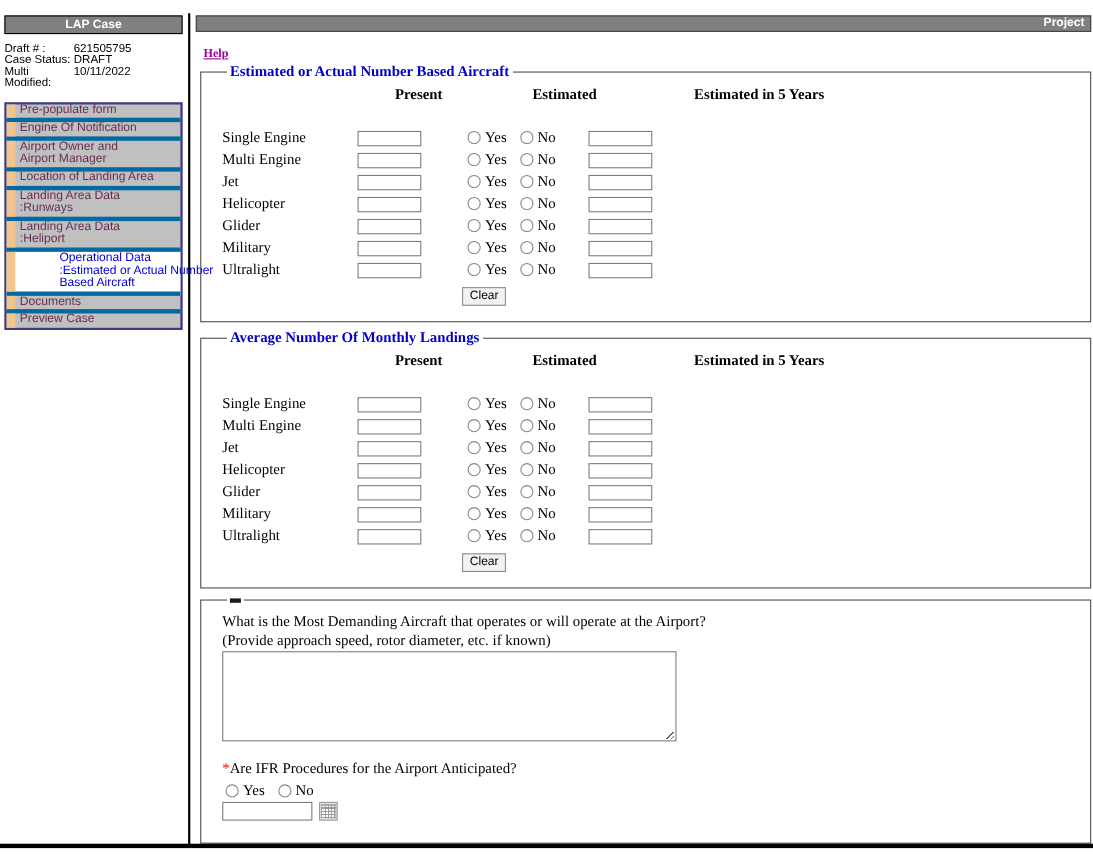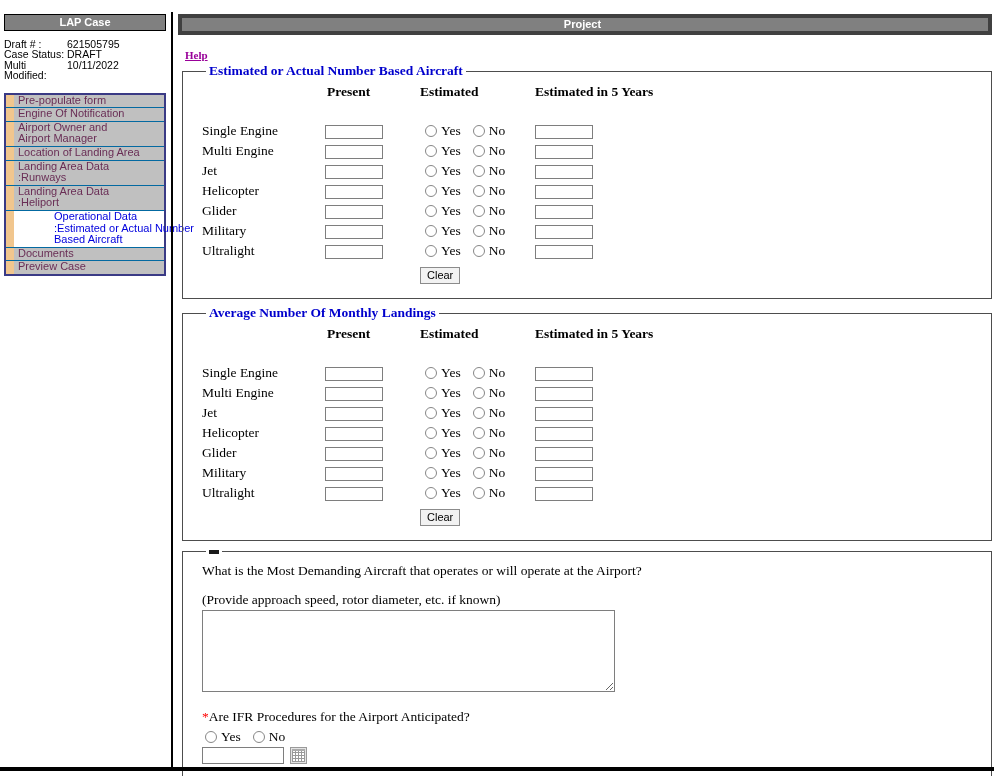--- a/index.html
+++ b/index.html
@@ -7,65 +7,65 @@
           font-family:"Liberation Sans", sans-serif; color:#000; }
 
   
   .sidebar { position:absolute; left:2px; top:14px; width:166px; }
   .sidebar-header { margin:0 2px; background:#808080; border:1px solid #000; color:#fff;
                     font-weight:bold; font-size:11px; text-align:center; padding:1px 0 2px; }
   .case-info { margin:8px 0 0 2px; font-size:10.5px; line-height:10.4px; }
   .case-info .info-row { display:flex; }
   .case-info .lbl { width:63px; flex:none; }
   .nav { margin:12px 2px 0 2px; border:2px solid #3A3A85; background:#C0C0C0; }
-  .nav-item { display:flex; border-bottom:1px solid #0369a1; cursor:pointer; }
+  .nav-item { display:flex; border-bottom:4px solid #0369a1; cursor:pointer; }
   .nav-item:last-child { border-bottom:none; }
   .nav-stripe { width:8px; background:#F1C68E; flex:none; }
   .nav-label { padding:0 2px 1px 4px; font-size:11px; line-height:11.6px; color:#692D55; white-space:nowrap; }
   .nav-item.selected { background:#fff; }
   .nav-item.selected .nav-label { color:#0000DD;padding-left:40px; }
 
   
   .vdivider { position:absolute; left:171px; top:12px; width:2px; height:756px; background:#000; }
   .bottom-rule { position:absolute; left:0; top:767px; width:994px; height:4px; background:#000; }
 
   
   .main { position:absolute; left:178px; top:14px; width:814px; }
-  .project-bar { height:13px; background:#808080; border:4px solid #404040; color:#fff;
-                 font-size:11px; font-weight:bold; text-align:center; line-height:13px; padding-right:5px; }
+  .project-bar { height:13px; background:#808080; border:1px solid #404040; color:#fff;
+                 font-size:11px; font-weight:bold; text-align:right; line-height:13px; padding-right:5px; }
   .help { display:inline-block; margin:13px 0 0 7px; font-family:"Liberation Serif", serif;
           font-size:11px; line-height:14px; font-weight:bold; color:#990099;
           text-decoration:underline; cursor:pointer; }
 
   fieldset.section { margin:0 0 0 4px; border:1px solid #4D4D4D; padding:0 0 14px 19px; }
   fieldset.section legend { font-family:"Liberation Serif", serif; font-size:13.5px; font-weight:bold;
                             color:#0000CC; padding:0 3px; margin-left:4px; }
   fieldset.section2 { margin-top:6px; }
   fieldset.section3 { margin-top:2px; padding-bottom:20px; }
   fieldset.section3 legend { padding:0 3px; }
   .mini-mark { display:inline-block; width:10px; height:4px; background:#1A1A1A; vertical-align:middle; }
 
   .serif { font-family:"Liberation Serif", serif; font-size:13.5px; }
   .cols { display:grid; grid-template-columns:123px 95px 115px 1fr; margin-top:4px;
-          font-family:"Liberation Serif", serif; font-size:13.5px; font-weight:bold; line-height:17px; }
+          font-family:"Liberation Serif", serif; font-size:13.5px; font-weight:bold; line-height:17px;gap:32px; }
   .cols .c2 { padding-left:2px; }
   .rows { margin-top:21px; }
   .grid-row { display:grid; grid-template-columns:123px 95px 115px 1fr; align-items:center;
               height:20px; font-family:"Liberation Serif", serif; font-size:13.5px; }
   input.txt { width:54px; height:12px; border:1px solid #7E7E7E; background:#fff;
               font:12px "Liberation Serif", serif; padding:0 1px; }
   .radios { display:flex; align-items:center; padding-left:5px; }
   .rb { width:10px; height:10px; border:1px solid #878787; border-radius:50%; background:#fff;
         display:inline-block; flex:none; margin-right:4px; cursor:pointer; }
   .rb-label { margin-right:12px; }
   button.btn { font-family:"Liberation Sans", sans-serif; font-size:11px; color:#000;
                background:#F2F2F2; border:1px solid #8B8B8B; padding:1px 6px 2px; cursor:pointer; }
   .clear-wrap { margin:4px 0 0 218px; }
 
-  .q1 { margin-top:4px; } .q2 { margin-top:13px; }
+  .q1 { margin-top:4px; } .q2 { margin-top:1px; }
   textarea.big { display:block; width:409px; height:78px; margin-top:2px; border:1px solid #7E7E7E;
                  font:12px "Liberation Serif", serif; padding:1px; resize:both; }
   .ifr-line { margin-top:17px; }
   .req { color:#FF0000; }
   .ifr-radios { margin-top:4px; height:16px; padding-left:3px; }
   .date-label { margin-top:4px; }
   .date-row { margin-top:2px; display:flex; align-items:flex-start; }
   input.date { width:76px; height:13px; border:1px solid #7E7E7E; font:12px "Liberation Serif", serif; }
   .cal-btn { width:17px; height:17px; margin-left:6px; border:1px solid #9A9A9A; background:#E3E3E3;
              padding:1px; display:inline-flex; cursor:pointer; box-sizing:border-box; }

